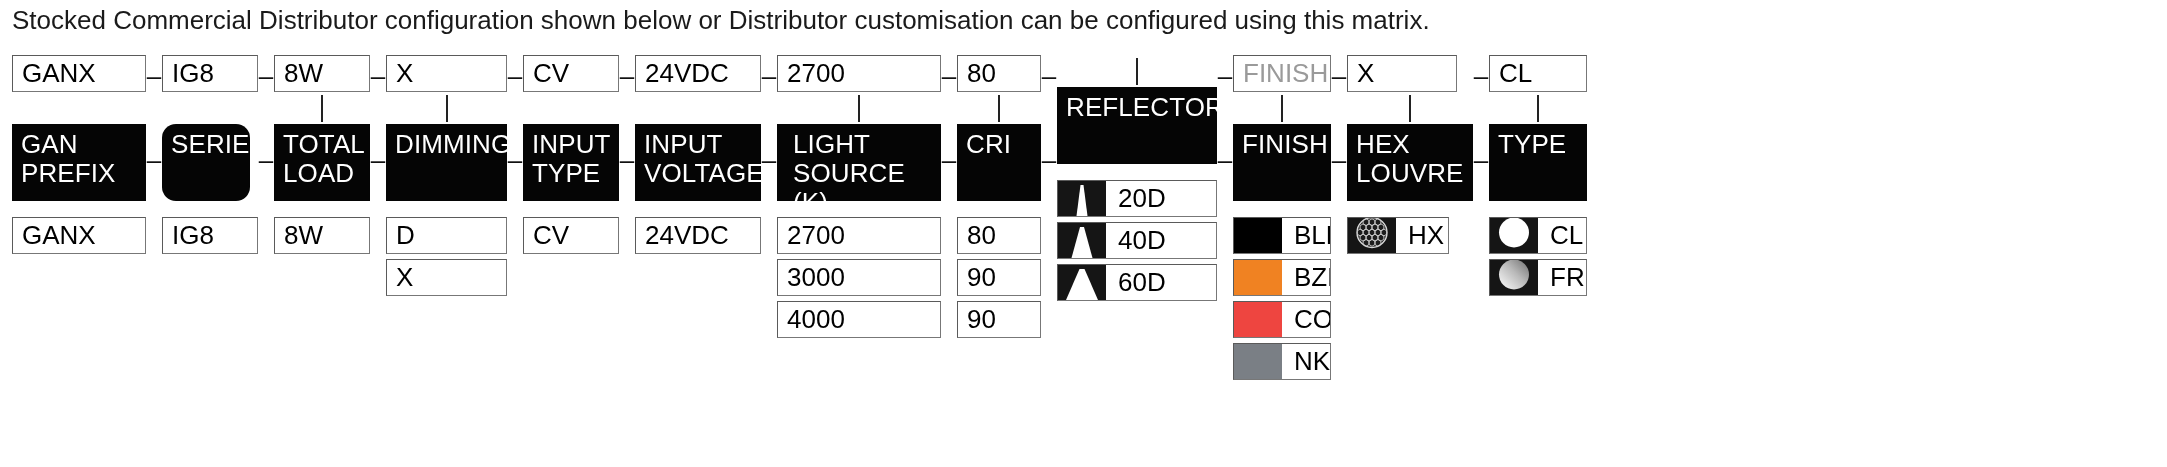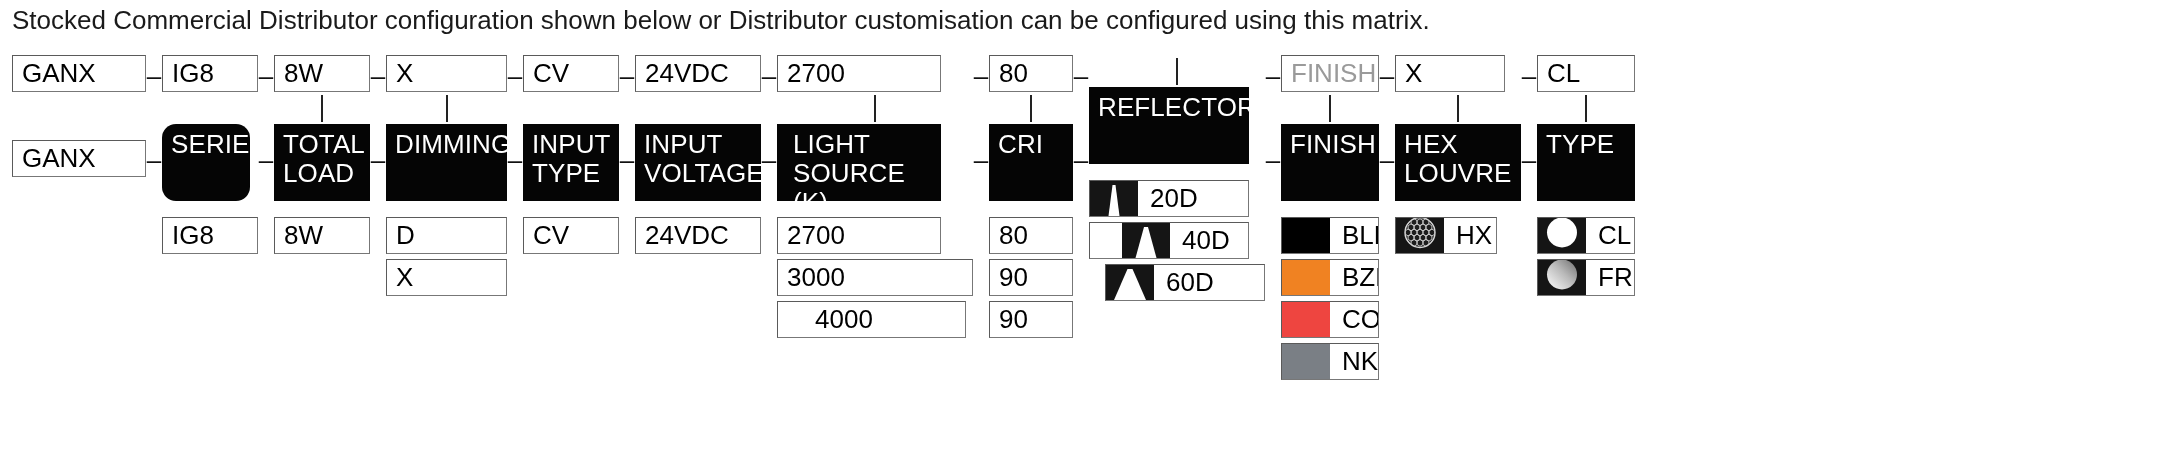--- a/index.html
+++ b/index.html
@@ -139,20 +139,22 @@
 </style>
 </head>
 <body>
 
 <div id="intro">Stocked Commercial Distributor configuration shown below or Distributor customisation can be configured using this matrix.</div>
 
 <div id="matrix">
     <div class="column">
       <div class="codebox" style="width: 134px;">GANX</div>
       <div class="stem"></div>
+      <div class="hdr" style="width: 134px;">GAN
+PREFIX</div>
       <div class="gap"></div>
       <div class="opt" style="width: 134px;">
         <span class="txt">GANX</span>
       </div>
     </div>
     <div class="sep">
       <div class="dash-top">–</div>
       <div class="dash-hdr">–</div>
     </div>
     <div class="column">
@@ -229,24 +231,24 @@
     <div class="col-wrap">
       <div class="column">
         <div class="codebox" style="width: 164px;">2700</div>
         <div class="stem on"></div>
         <div class="hdr" style="width: 164px; padding-left: 16px;">LIGHT
 SOURCE (K)</div>
         <div class="gap"></div>
         <div class="opt" style="width: 164px;">
           <span class="txt">2700</span>
         </div>
-        <div class="opt" style="width: 196px;">
+        <div class="opt" style="width: 164px;">
           <span class="txt">3000</span>
         </div>
-        <div class="opt" style="width: 189px; padding-left: 28px;">
+        <div class="opt" style="width: 164px;">
           <span class="txt">4000</span>
         </div>
       </div>
       <div class="sep">
         <div class="dash-top">–</div>
         <div class="dash-hdr">–</div>
       </div>
       <div class="column">
         <div class="codebox" style="width: 84px;">80</div>
         <div class="stem on"></div>
@@ -272,29 +274,29 @@
       <div class="hdr" style="width: 160px;">REFLECTOR</div>
       <div class="gap"></div>
       <div class="opt" style="width: 160px;">
         <span class="tile tile-dark">
           <span class="beam"><svg width="48" height="34" viewBox="0 0 48 34">
               <polygon points="22.5,2 25.5,2 29.5,33 18.5,33" fill="#ffffff"></polygon>
             </svg></span>
         </span>
         <span class="txt-ic">20D</span>
       </div>
-      <div class="opt" style="width: 160px; padding-left: 32px;">
+      <div class="opt" style="width: 160px;">
         <span class="tile tile-dark">
           <span class="beam"><svg width="48" height="34" viewBox="0 0 48 34">
               <polygon points="22,2 26,2 34.5,33 13.5,33" fill="#ffffff"></polygon>
             </svg></span>
         </span>
         <span class="txt-ic">40D</span>
       </div>
-      <div class="opt" style="width: 160px; margin-left: 16px;">
+      <div class="opt" style="width: 160px;">
         <span class="tile tile-dark">
           <span class="beam"><svg width="48" height="34" viewBox="0 0 48 34">
               <polygon points="21.5,2 26.5,2 40,33 8,33" fill="#ffffff"></polygon>
             </svg></span>
         </span>
         <span class="txt-ic">60D</span>
       </div>
     </div>
     <div class="sep">
       <div class="dash-top">–</div>

